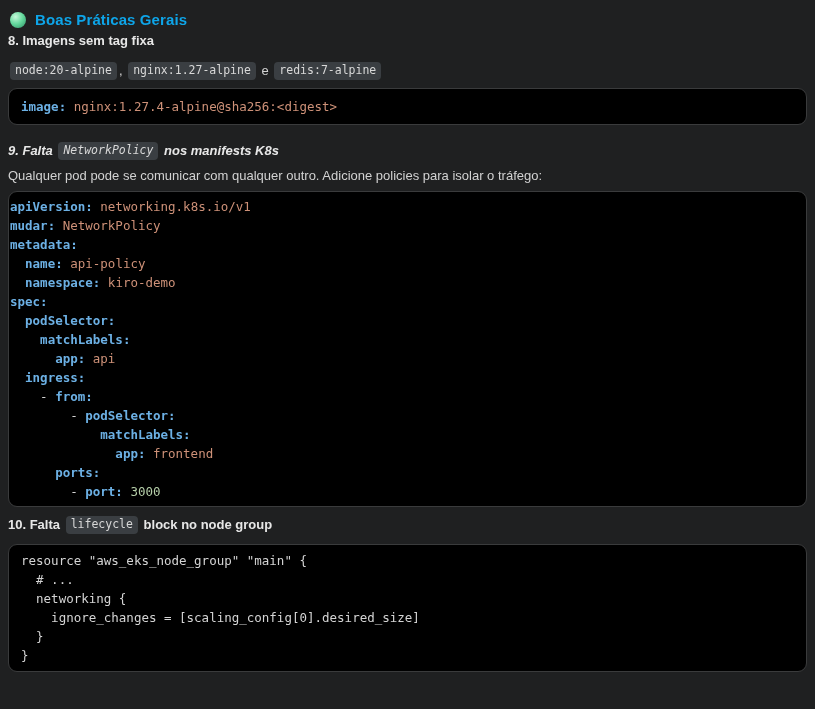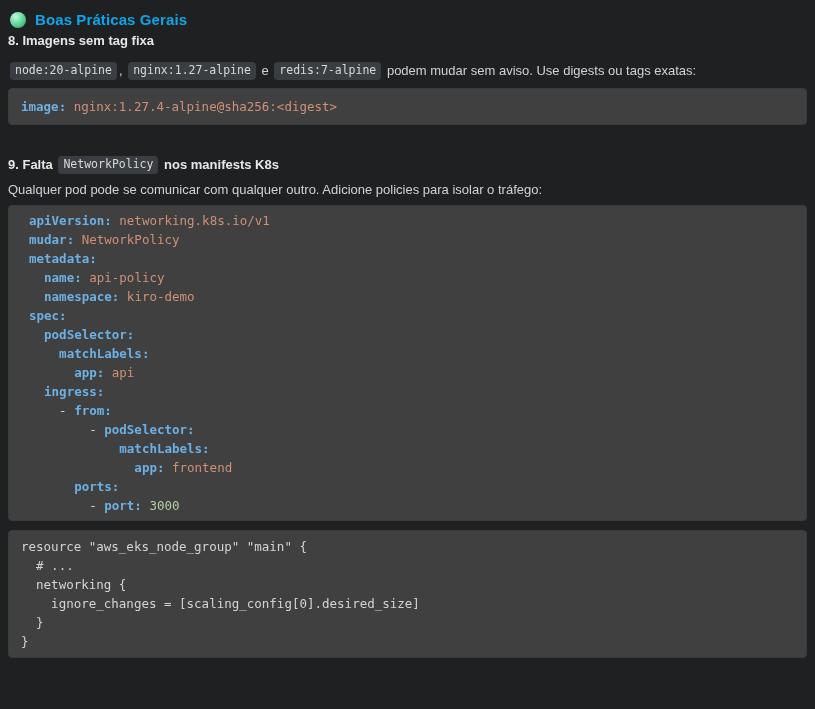--- a/index.html
+++ b/index.html
@@ -20,21 +20,21 @@
   }
   .page-title { font-size:15px; font-weight:700; color:#0ea5e9; letter-spacing:.1px; }
 
   .section-heading {
     font-size:13px; font-weight:700; color:#e7e7e7;
     display:flex; align-items:center; flex-wrap:wrap;
     line-height:20px;
   }
   .section-heading .rt { font-weight:700; white-space:pre-wrap; }
   .h8 { margin-top:1px; }
-  .h9 { margin-top:30px; }
+  .h9 { margin-top:16px;font-style:italic; }
   .h10 { margin-top:8px; }
 
   .para { font-size:13px; color:#d2d2d2; line-height:18px; display:flex; align-items:center; flex-wrap:wrap; }
   .para .rt { white-space:pre-wrap; }
   .p8 { margin-top:11px; }
   .p9 { margin-top:6px; }
   .p10 { margin-top:8px; }
 
   .chip {
     font-family:"DejaVu Sans Mono", monospace;
@@ -42,32 +42,32 @@
     color:#d8d8d8;
     background:#3a3e42;
     border-radius:4px;
     padding:1px 5px 2px 5px;
     margin:0 2px;
     line-height:15px;
     display:inline-block;
   }
 
   .code-block {
-    background:#404040;
+    background:#000000;
     border:1px solid #3a3b3c;
-    border-radius:4px;
+    border-radius:9px;
     font-family:"DejaVu Sans Mono", monospace;
     font-size:12.5px;
     line-height:19px;
     color:#d4d4d4;
     overflow:hidden;
   }
   .code-line { white-space:pre; }
   .cb1 { margin-top:8px;  padding:8px 12px; }
-  .cb2 { margin-top:6px;  padding:5px 20px; }
+  .cb2 { margin-top:6px;  padding:5px 1px; }
   .cb3 { margin-top:9px;  padding:6px 12px; }
 
   .tok-key   { color:#6cb0e4; font-weight:bold; }
   .tok-str   { color:#ce9178; }
   .tok-num   { color:#b5cea8; }
   .tok-plain { color:#d4d4d4; }
 </style>
 </head>
 <body>
 
@@ -80,21 +80,20 @@
 
   <div class="section-heading h8">
     <span class="rt">8. Imagens sem tag fixa</span>
   </div>
   <div class="para p8">
       <span class="chip">node:20-alpine</span>
       <span class="rt">, </span>
       <span class="chip">nginx:1.27-alpine</span>
       <span class="rt"> e </span>
       <span class="chip">redis:7-alpine</span>
-      <span class="rt"> podem mudar sem aviso. Use digests ou tags exatas:</span>
     </div>
   <div class="code-block cb1">
       <div class="code-line"><span class="tok-key">image:</span><span class="tok-str"> nginx:1.27.4-alpine@sha256:&lt;digest&gt;</span></div>
     </div>
 
   <div class="section-heading h9">
       <span class="rt">9. Falta </span>
       <span class="chip">NetworkPolicy</span>
       <span class="rt"> nos manifests K8s</span>
     </div>
@@ -113,20 +112,25 @@
       <div class="code-line"><span class="tok-plain">      </span><span class="tok-key">app:</span><span class="tok-str"> api</span></div>
       <div class="code-line"><span class="tok-plain">  </span><span class="tok-key">ingress:</span></div>
       <div class="code-line"><span class="tok-plain">    - </span><span class="tok-key">from:</span></div>
       <div class="code-line"><span class="tok-plain">        - </span><span class="tok-key">podSelector:</span></div>
       <div class="code-line"><span class="tok-plain">            </span><span class="tok-key">matchLabels:</span></div>
       <div class="code-line"><span class="tok-plain">              </span><span class="tok-key">app:</span><span class="tok-str"> frontend</span></div>
       <div class="code-line"><span class="tok-plain">      </span><span class="tok-key">ports:</span></div>
       <div class="code-line"><span class="tok-plain">        - </span><span class="tok-key">port:</span><span class="tok-plain"> </span><span class="tok-num">3000</span></div>
     </div>
 
+  <div class="section-heading h10">
+      <span class="rt">10. Falta </span>
+      <span class="chip">lifecycle</span>
+      <span class="rt"> block no node group</span>
+    </div>
   <div class="code-block cb3">
       <div class="code-line"><span class="tok-plain">resource "aws_eks_node_group" "main" {</span></div>
       <div class="code-line"><span class="tok-plain">  # ...</span></div>
       <div class="code-line"><span class="tok-plain">  networking {</span></div>
       <div class="code-line"><span class="tok-plain">    ignore_changes = [scaling_config[0].desired_size]</span></div>
       <div class="code-line"><span class="tok-plain">  }</span></div>
       <div class="code-line"><span class="tok-plain">}</span></div>
     </div>
 
 </div>

